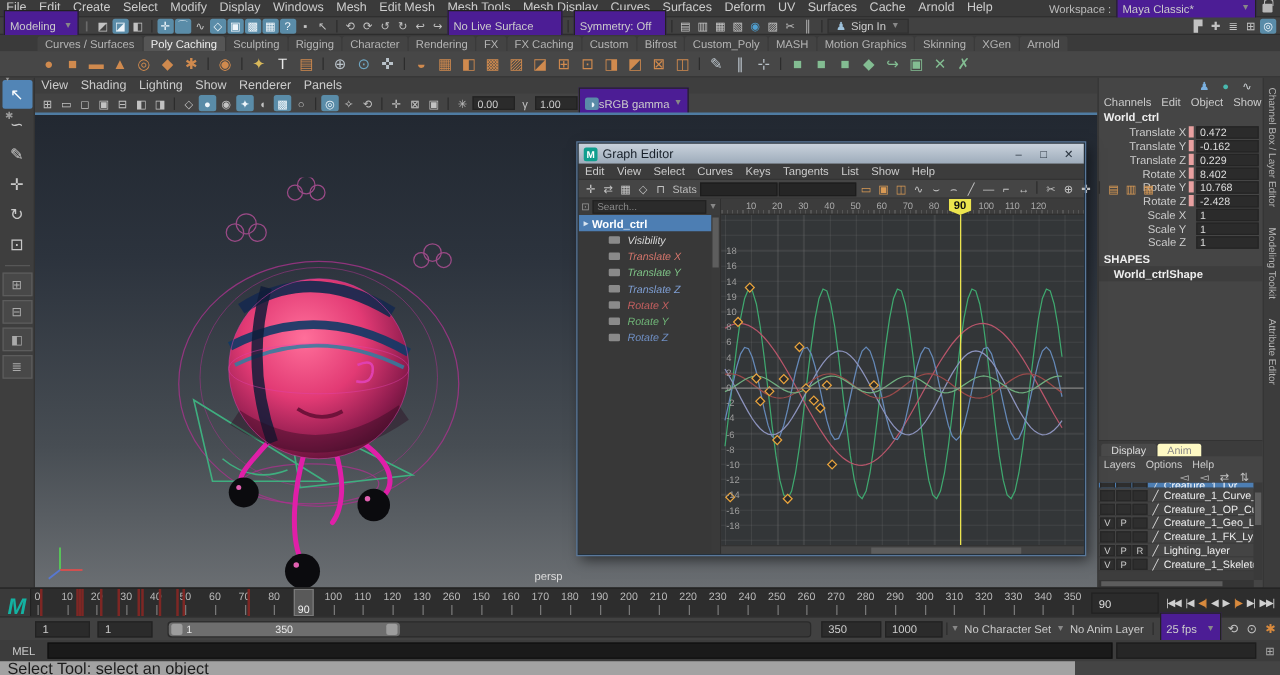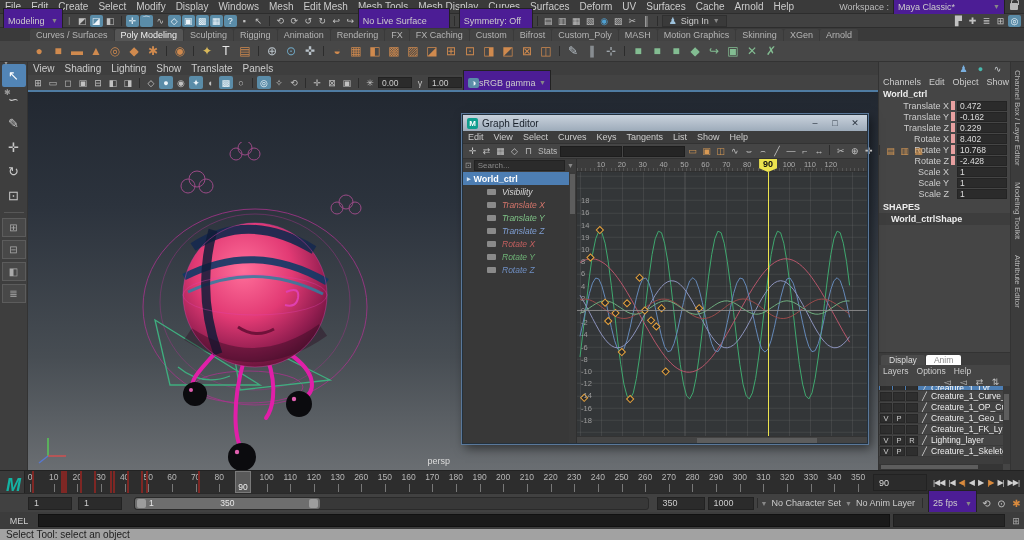--- a/index.html
+++ b/index.html
@@ -59,21 +59,21 @@
 .cb-label{color:#ccc;white-space:nowrap;}
 .cb-chip{width:4px;height:9px;flex:none;}
 .cb-chip.keyed{background:#e8a0a0;}
 .cb-value{width:50px;height:10px;background:#2b2b2b;border:1px solid #242424;color:#ddd;font-size:8.5px;display:flex;align-items:center;padding-left:2px;flex:none;}
 #cb-shapes-label{font-weight:bold;color:#eee;padding:3px 4px 1px;}
 #cb-shape-row{height:12px;background:#3d3d3d;display:flex;align-items:center;padding-left:12px;font-weight:bold;color:#eee;}
 
 #layer-panel{position:absolute;left:0;right:0;bottom:0;height:118px;background:#454545;border-top:1px solid #333;display:flex;flex-direction:column;}
 #layer-tabs{height:12px;display:flex;gap:1px;padding-left:2px;background:#3c3c3c;align-items:flex-end;}
 .ltab{padding:0 8px;font-size:8.5px;background:#4a4a4a;color:#ddd;border-radius:2px 2px 0 0;}
-.ltab.dim{background:#ffffff;color:#888;}
+.ltab.dim{background:#fef9c3;color:#888;}
 #layer-menu{height:11px;display:flex;align-items:center;}
 #layer-menu .mi{padding:0 4px;font-size:8.5px;}
 #layer-ico-row{height:10px;display:flex;justify-content:flex-end;gap:3px;padding-right:8px;font-size:8px;color:#8fb0c4;}
 #layer-rows{flex:1;overflow:hidden;background:#3d3d3d;margin-right:7px;position:relative;}
 .lyr-row{display:flex;align-items:center;height:11px;gap:1px;padding:0 1px;background:#444;border-bottom:1px solid #3a3a3a;}
 .lyr-row.selected{background:#4d7eb3;}
 .lyr-row.selected .lyr-name{color:#fff;}
 .lyr-row.clipped{height:5px;overflow:hidden;}
 .lyr-box{width:12px;height:9px;background:#2e2e2e;border:1px solid #272727;font-size:7.5px;color:#ccc;display:flex;align-items:center;justify-content:center;flex:none;}
 .lyr-icon{width:11px;text-align:center;color:#ddd;font-size:8px;flex:none;}
@@ -143,21 +143,21 @@
 .rs-text{font-size:9px;color:#ccc;white-space:nowrap;padding:0 4px;}
 #fps-dd{width:62px;margin:0 2px;}
 .rs-icon{width:15px;text-align:center;font-size:10px;color:#c2c2c2;flex:none;}
 
 #mel-row{position:absolute;top:512px;left:0;width:1024px;height:17px;background:#3c3c3c;display:flex;align-items:center;z-index:10;}
 #mel-label{width:38px;text-align:center;font-size:9px;color:#ccc;flex:none;}
 #mel-input{flex:1;height:13px;background:#1a1a1a;border:1px solid #111;margin-right:3px;}
 #mel-results{width:112px;height:13px;background:#262626;border:1px solid #1d1d1d;margin-right:3px;flex:none;}
 #mel-grid-icon{width:16px;text-align:center;color:#aaa;font-size:9px;flex:none;}
 
-#help-row{position:absolute;top:529px;left:0;width:1024px;height:11px;background:#a2a2a2;color:#1d1d1d;font-size:10px;display:flex;align-items:center;padding-left:6px;z-index:10;}
+#help-row{position:absolute;top:529px;left:0;width:860px;height:11px;background:#a2a2a2;color:#1d1d1d;font-size:13px;display:flex;align-items:center;padding-left:6px;z-index:10;}
 #maya-logo{position:absolute;left:2px;top:473px;width:23px;height:24px;z-index:60;color:#14b2a2;font-size:18px;font-weight:bold;font-style:italic;line-height:24px;text-align:center;}
 </style>
 </head>
 <body>
 
 <div id="menubar">
   <div id="menubar-items">
       <span class="mi">File</span>
       <span class="mi">Edit</span>
       <span class="mi">Create</span>
@@ -253,24 +253,24 @@
       <span class="sicon">≣</span>
       <span class="sicon">⊞</span>
       <span class="sicon hl">◎</span>
     </span>
 </div>
 
 <div id="shelf-tabs">
   <span class="shelf-corner" style="top:30px;">▾</span>
   <div id="shelf-tabs-list" style="display:flex;gap:1px;">
       <span class="stab">Curves / Surfaces</span>
-      <span class="stab active">Poly Modeling</span>
+      <span class="stab active">Poly Caching</span>
       <span class="stab">Sculpting</span>
       <span class="stab">Rigging</span>
-      <span class="stab">Animation</span>
+      <span class="stab">Character</span>
       <span class="stab">Rendering</span>
       <span class="stab">FX</span>
       <span class="stab">FX Caching</span>
       <span class="stab">Custom</span>
       <span class="stab">Bifrost</span>
       <span class="stab">Custom_Poly</span>
       <span class="stab">MASH</span>
       <span class="stab">Motion Graphics</span>
       <span class="stab">Skinning</span>
       <span class="stab">XGen</span>
@@ -341,21 +341,21 @@
       <span class="layout-btn">≣</span>
     </div>
 
   <div id="viewport">
     <div id="vp-menu">
       <div id="vp-menu-items" style="display:flex;">
           <span class="mi">View</span>
           <span class="mi">Shading</span>
           <span class="mi">Lighting</span>
           <span class="mi">Show</span>
-          <span class="mi">Translate</span>
+          <span class="mi">Renderer</span>
           <span class="mi">Panels</span>
         </div>
     </div>
     <div id="vp-toolbar">
       <span id="vp-icons" style="display:flex;gap:1px;align-items:center;">
           <span class="vpicon">⊞</span>
           <span class="vpicon">▭</span>
           <span class="vpicon">◻</span>
           <span class="vpicon">▣</span>
           <span class="vpicon">⊟</span>

